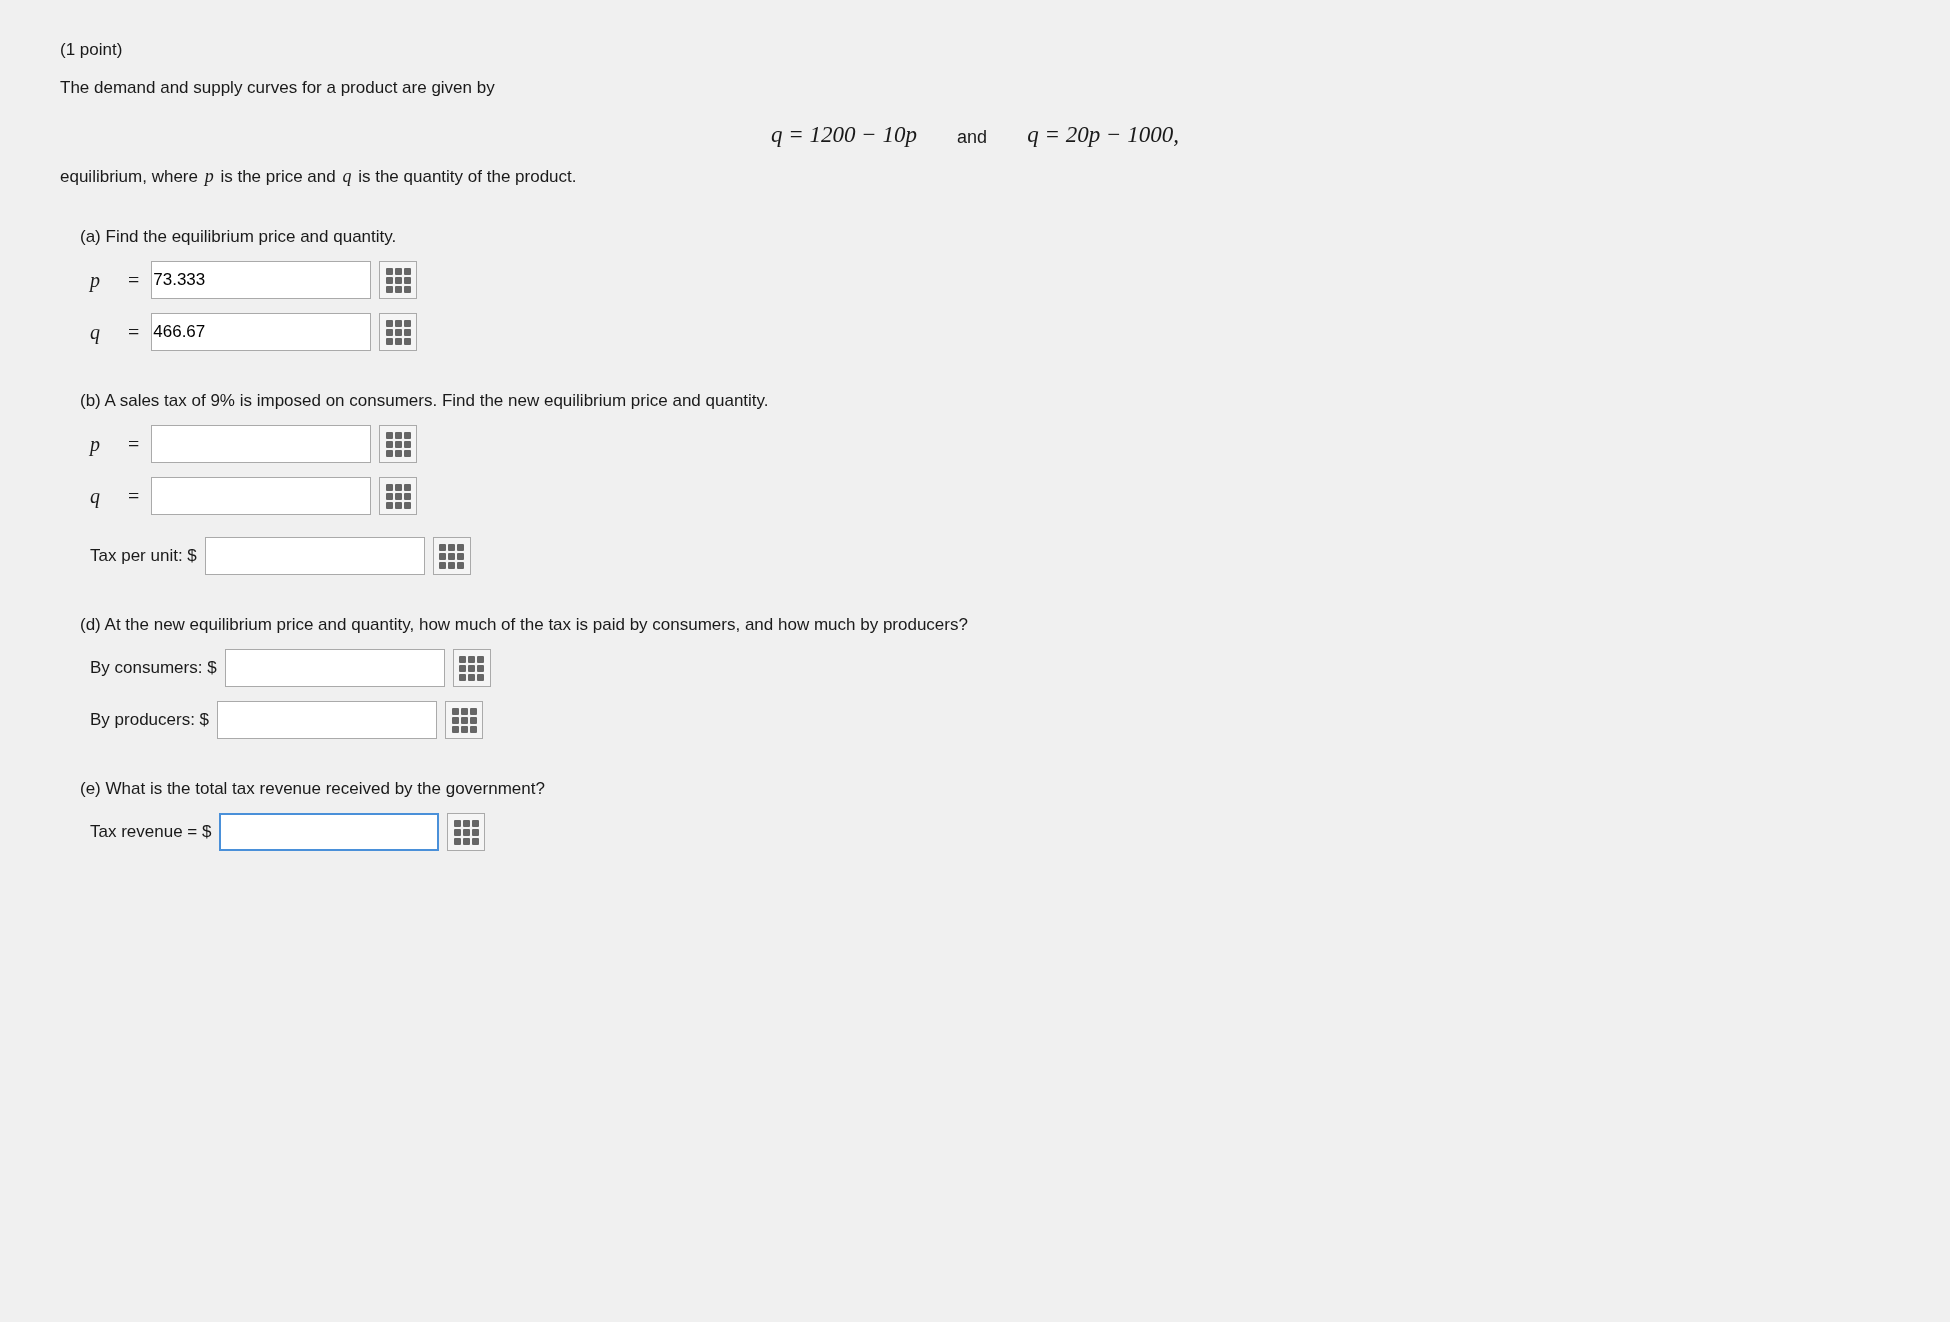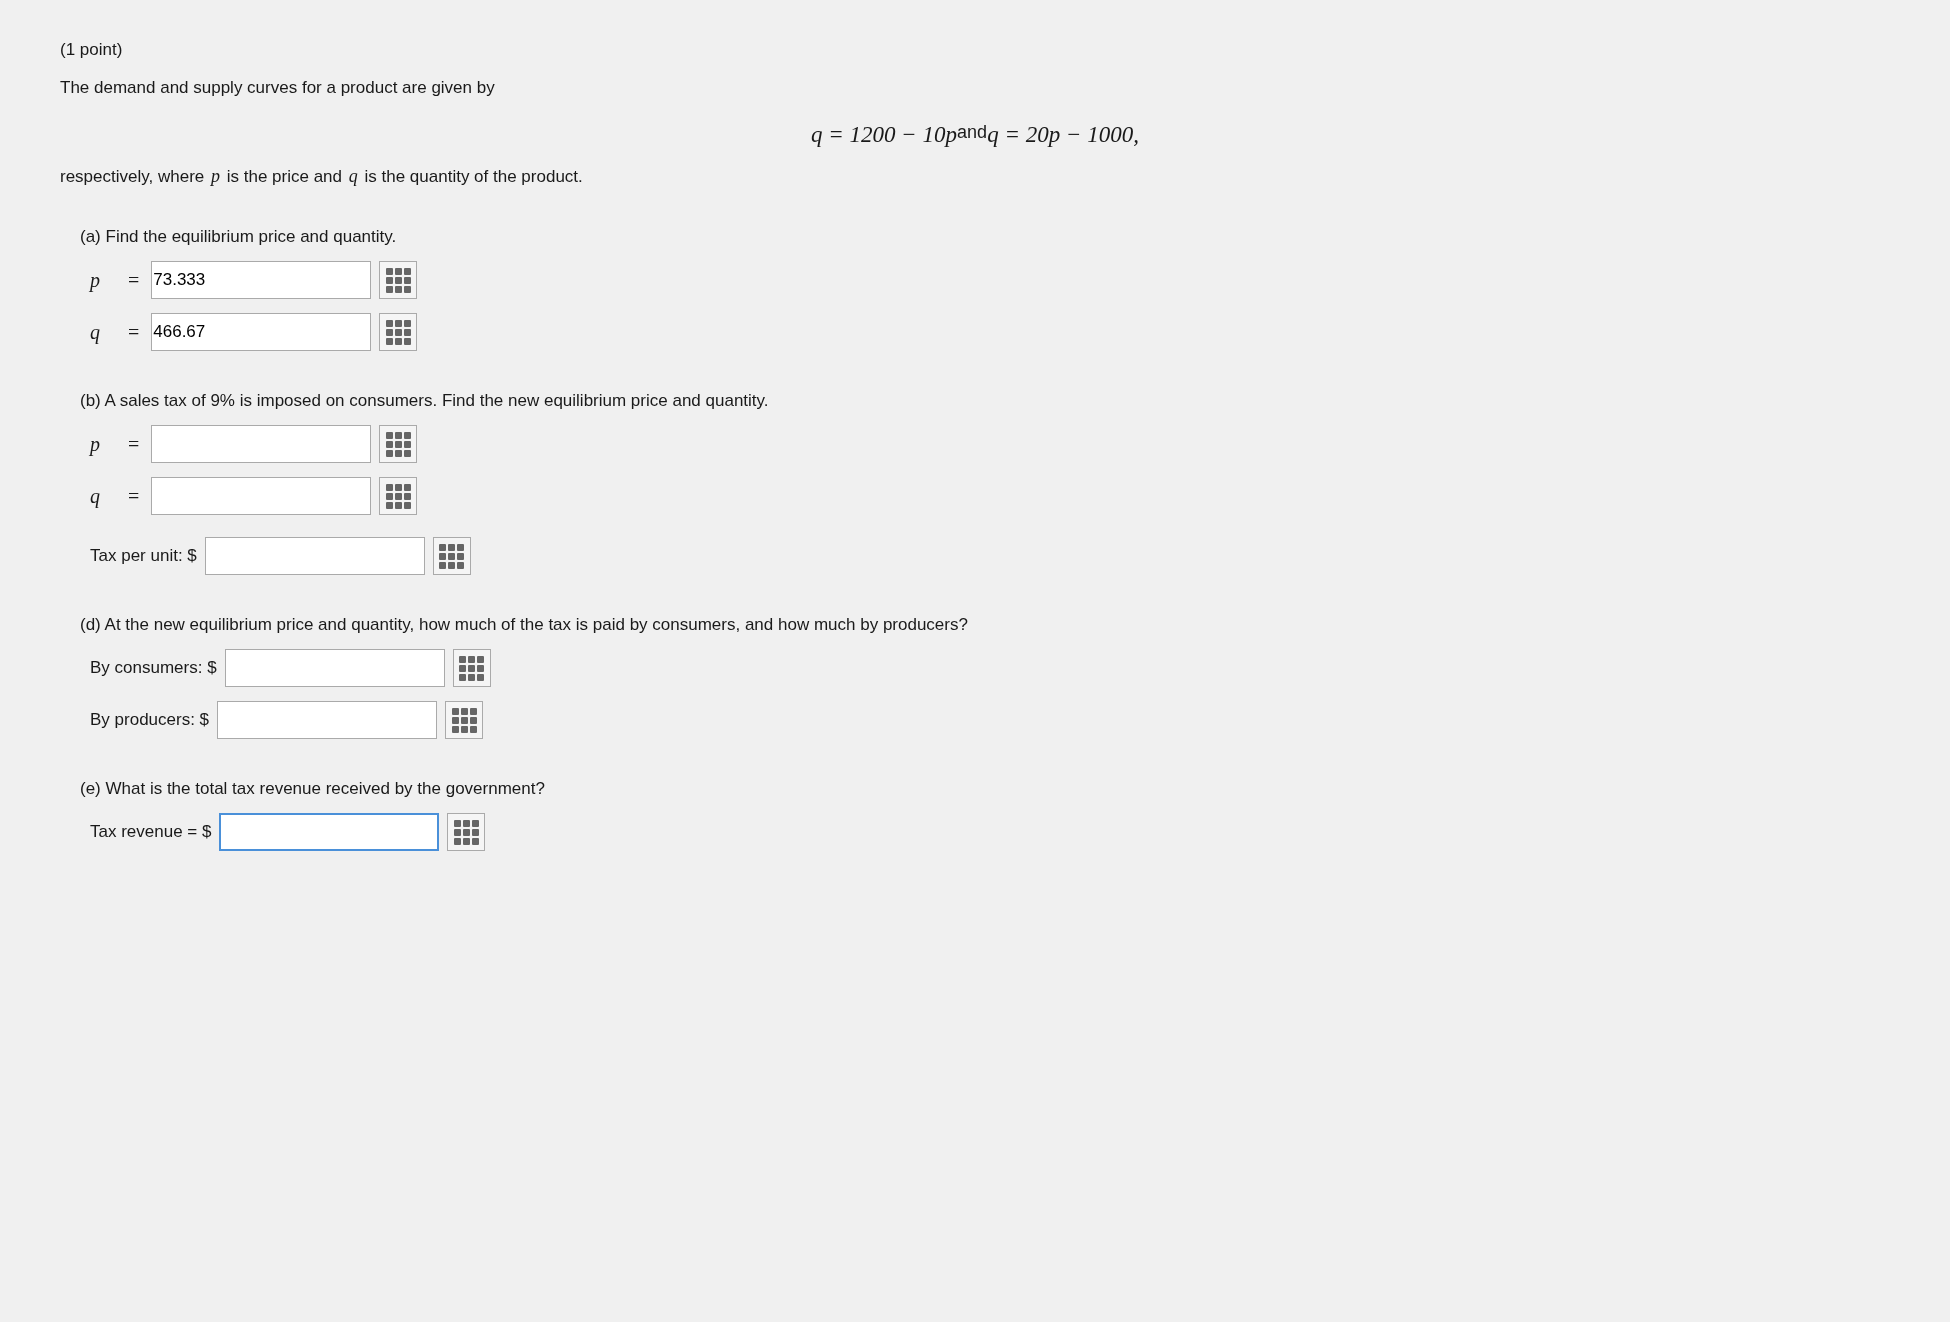--- a/index.html
+++ b/index.html
@@ -18,21 +18,22 @@
 
     .problem-header {
       margin-bottom: 18px;
       font-family: Arial, sans-serif;
       font-size: 17px;
     }
 
     .equation-line {
       display: flex;
       justify-content: center;
-      align-items: flex-start;
+      align-items: flex-end;
+      gap: 40px;
       margin: 24px 0 18px 0;
       font-size: 22px;
     }
 
     .eq-text {
       font-style: normal;
       font-family: Arial, sans-serif;
       font-size: 18px;
     }
 
@@ -139,21 +140,21 @@
   <div class="problem-header">The demand and supply curves for a product are given by</div>
 </div>
 
 <div class="equation-line">
   <span class="formula" style="font-size:23px;">q = 1200 − 10p</span>
   <span class="eq-text">and</span>
   <span class="formula" style="font-size:23px;">q = 20p − 1000,</span>
 </div>
 
 <div class="respectively-line">
-  <span>respectively, where</span>
+  <span>equilibrium, where</span>
   <span class="math-italic" style="font-family:'Times New Roman',serif; font-style:italic; font-size:18px; margin: 0 2px;">p</span>
   <span>is the price and</span>
   <span class="math-italic" style="font-family:'Times New Roman',serif; font-style:italic; font-size:18px; margin: 0 2px;">q</span>
   <span>is the quantity of the product.</span>
 </div>
 
 <div class="part">
   <div class="part-label">(a)  Find the equilibrium price and quantity.</div>
 
   <div class="input-row">

